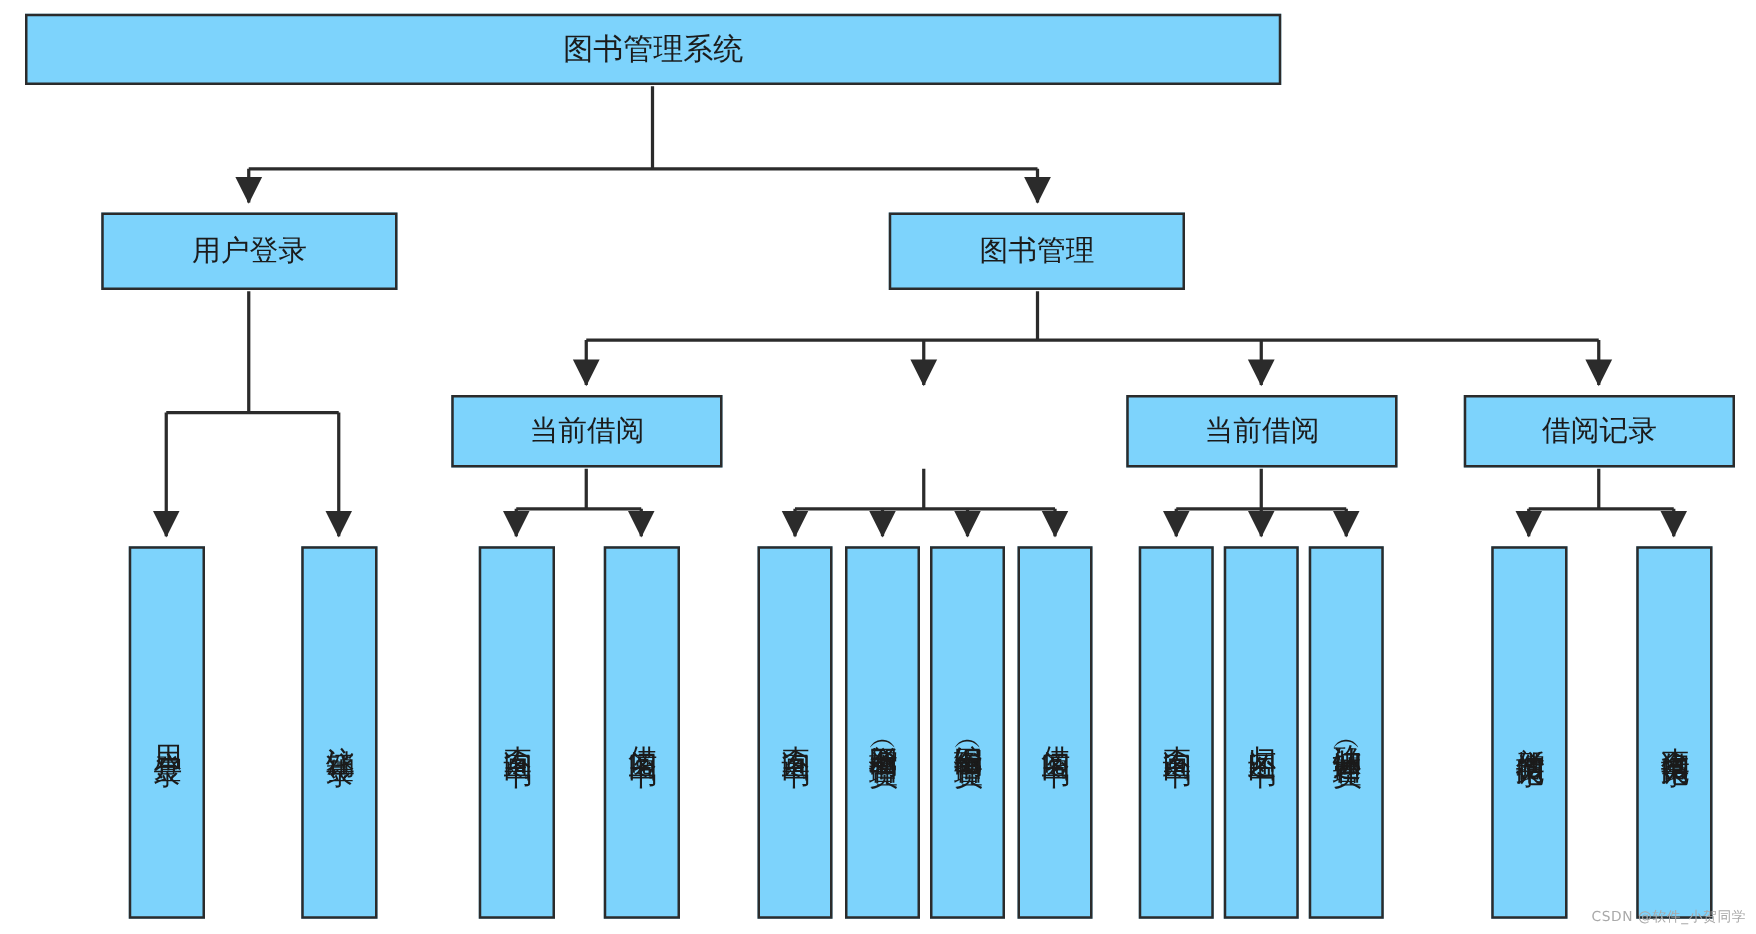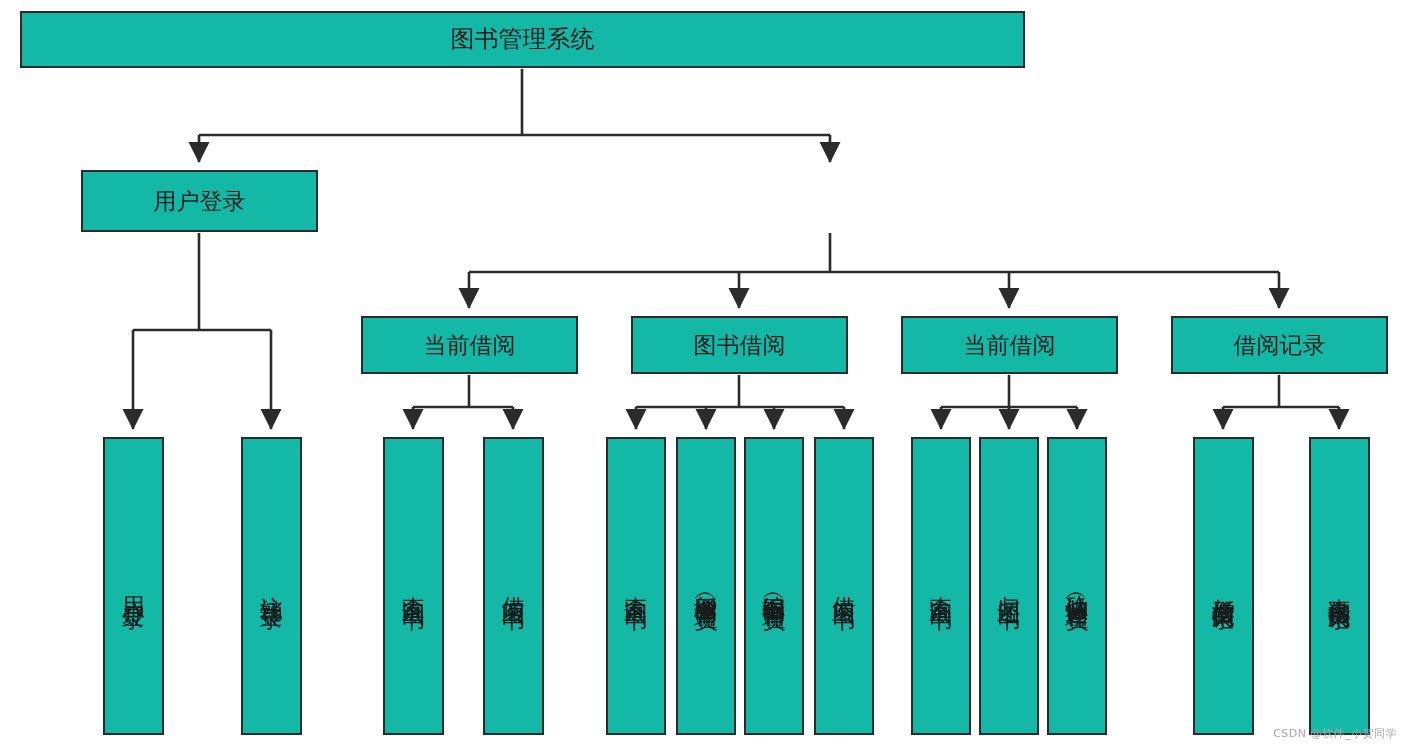--- a/index.html
+++ b/index.html
@@ -22,21 +22,21 @@
   #diagram-svg {
     position: absolute;
     top: 0;
     left: 0;
     width: 1405px;
     height: 747px;
   }
   .node-box {
     position: absolute;
     box-sizing: border-box;
-    background: #14b8a6;
+    background: #7dd3fc;
     border: 2.5px solid #2b2b2b;
     display: flex;
     align-items: center;
     justify-content: center;
     overflow: hidden;
   }
   .node-label {
     color: #1b1b1b;
     line-height: 1.15;
     white-space: nowrap;
@@ -127,26 +127,26 @@
     </g>
   </svg>
 
   <div class="node-box horizontal root" style="left:20px; top:11px; width:1005px; height:57px;">
     <span class="node-label">图书管理系统</span>
   </div>
 
   <div class="node-box horizontal" style="left:81px; top:170px; width:237px; height:62px;">
     <span class="node-label">用户登录</span>
   </div>
+  <div class="node-box horizontal" style="left:711px; top:170px; width:237px; height:62px;">
+    <span class="node-label">图书管理</span>
+  </div>
 
   <div class="node-box horizontal" style="left:361px; top:316px; width:217px; height:58px;">
     <span class="node-label">当前借阅</span>
-  </div>
-  <div class="node-box horizontal" style="left:631px; top:316px; width:217px; height:58px;">
-    <span class="node-label">图书借阅</span>
   </div>
   <div class="node-box horizontal" style="left:901px; top:316px; width:217px; height:58px;">
     <span class="node-label">当前借阅</span>
   </div>
   <div class="node-box horizontal" style="left:1171px; top:316px; width:217px; height:58px;">
     <span class="node-label">借阅记录</span>
   </div>
 
   <div class="node-box vertical" style="left:103px; top:437px; width:61px; height:298px;">
     <span class="node-label">用户登录</span>

